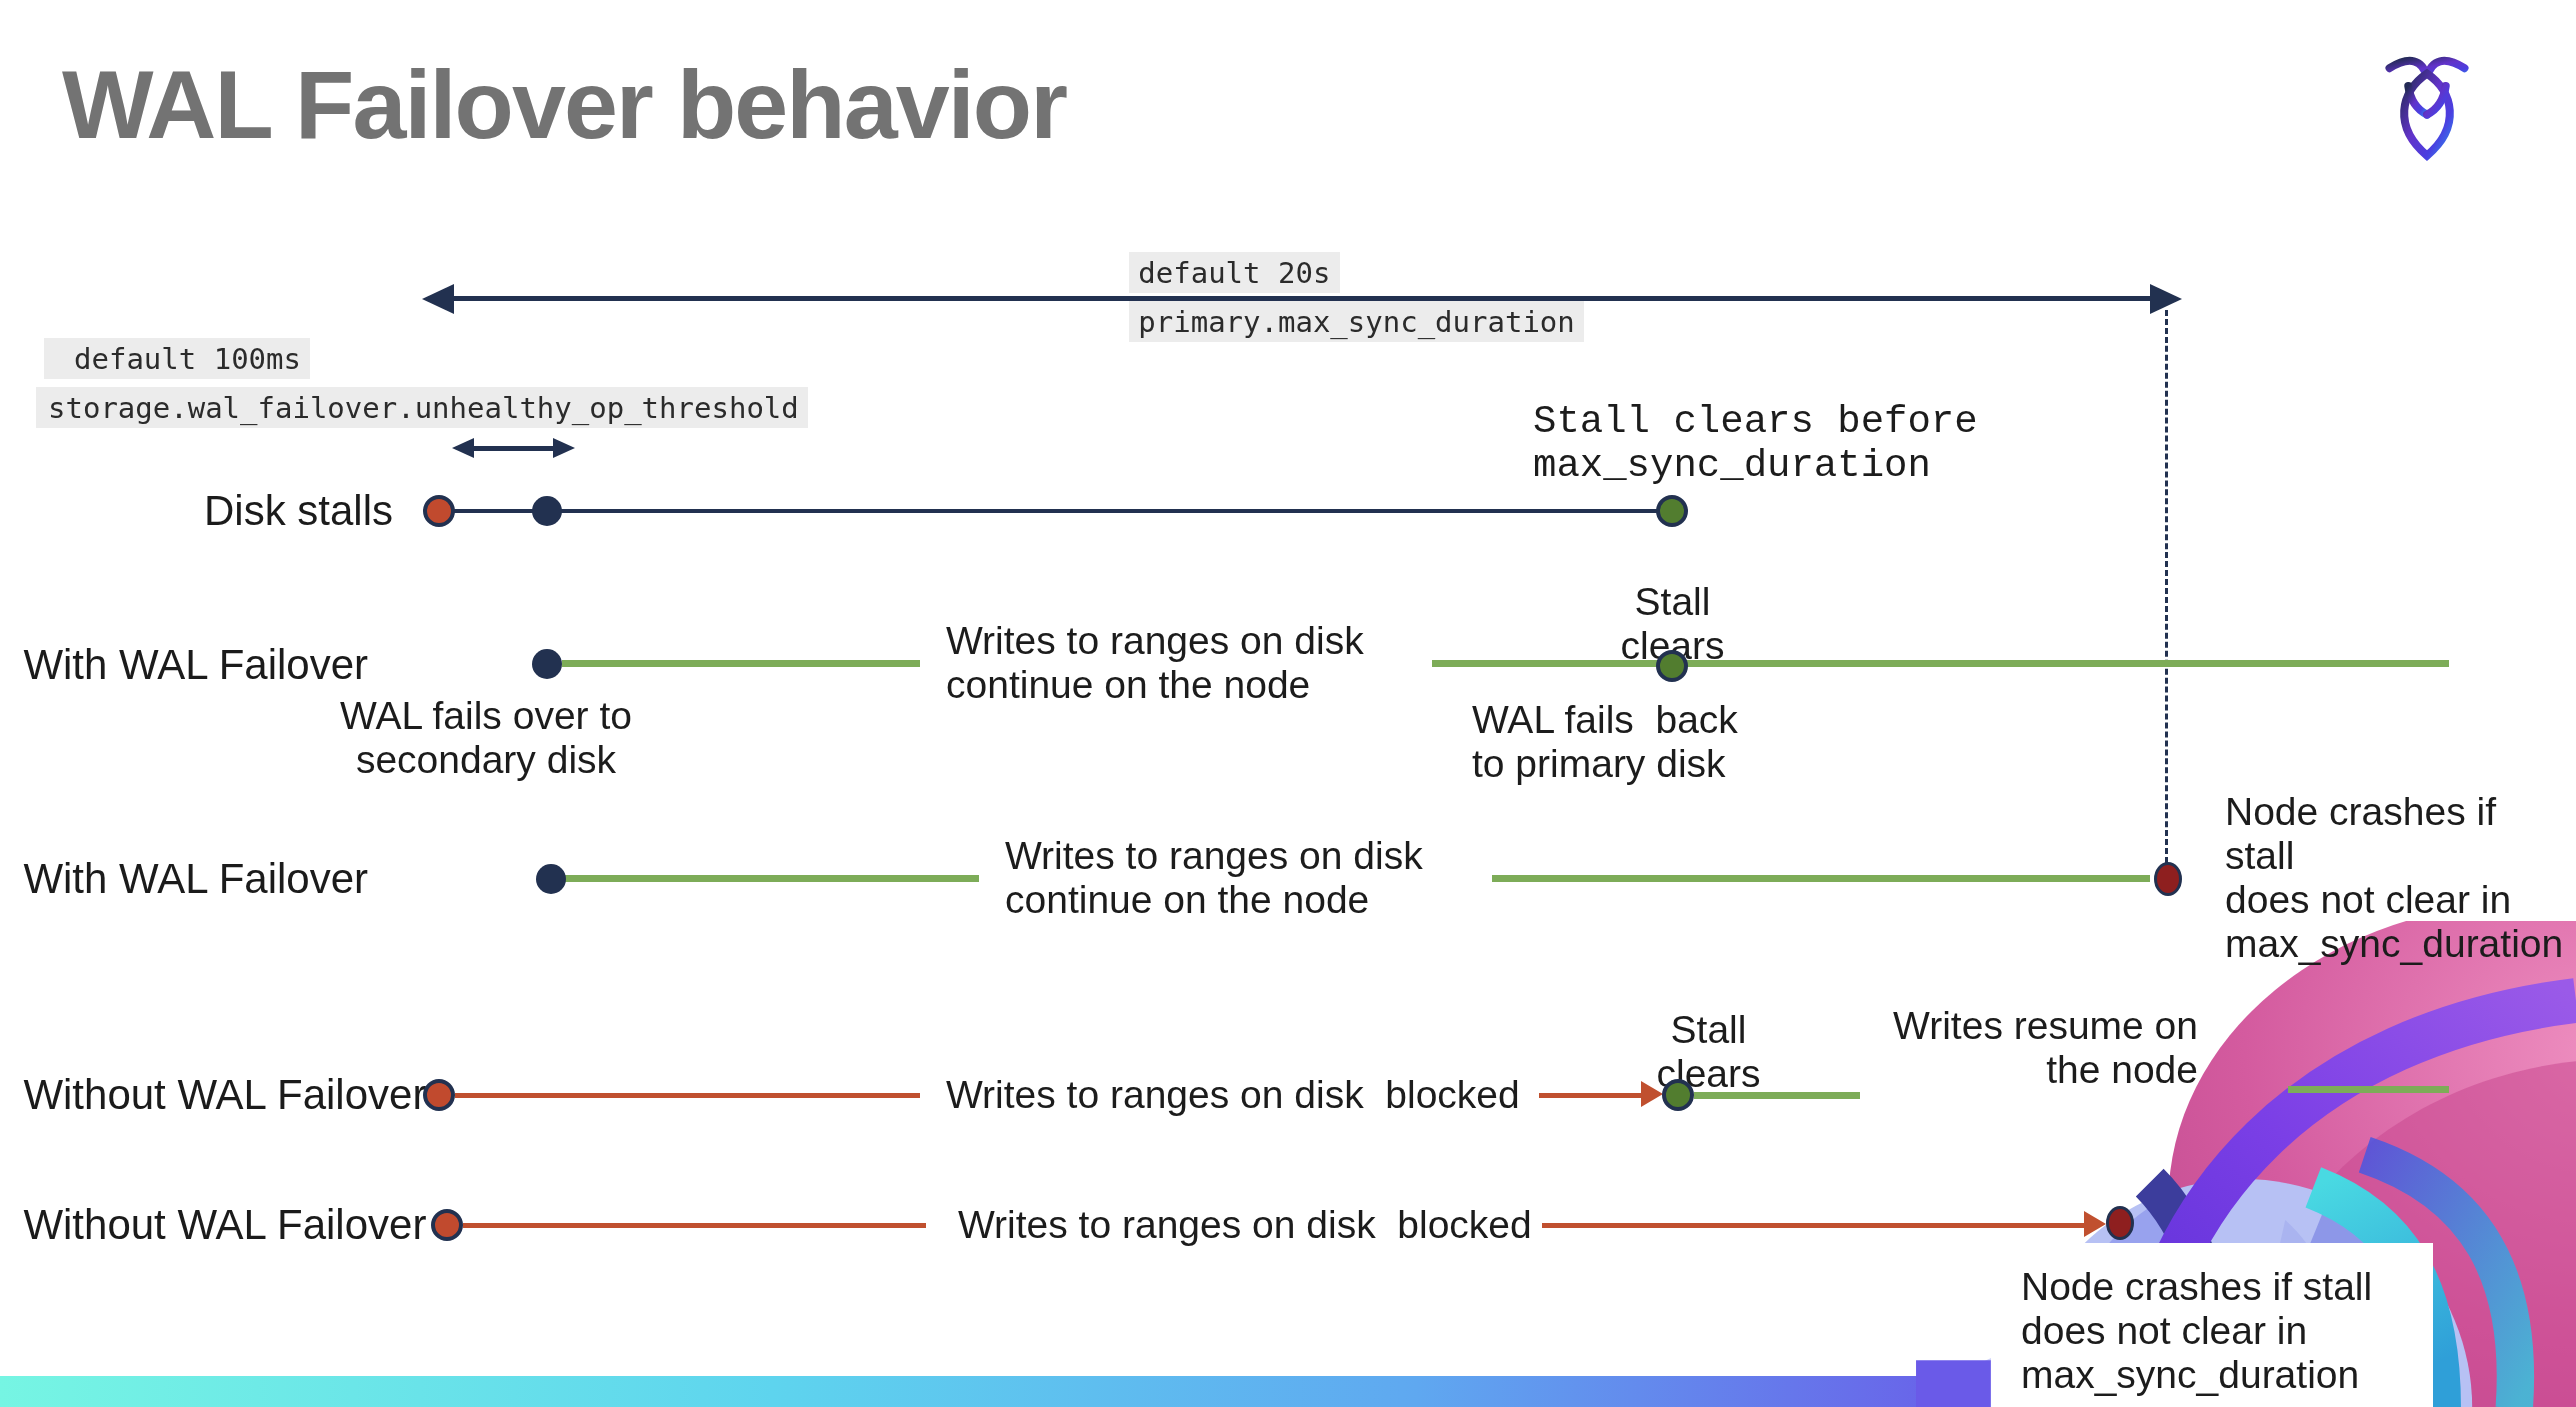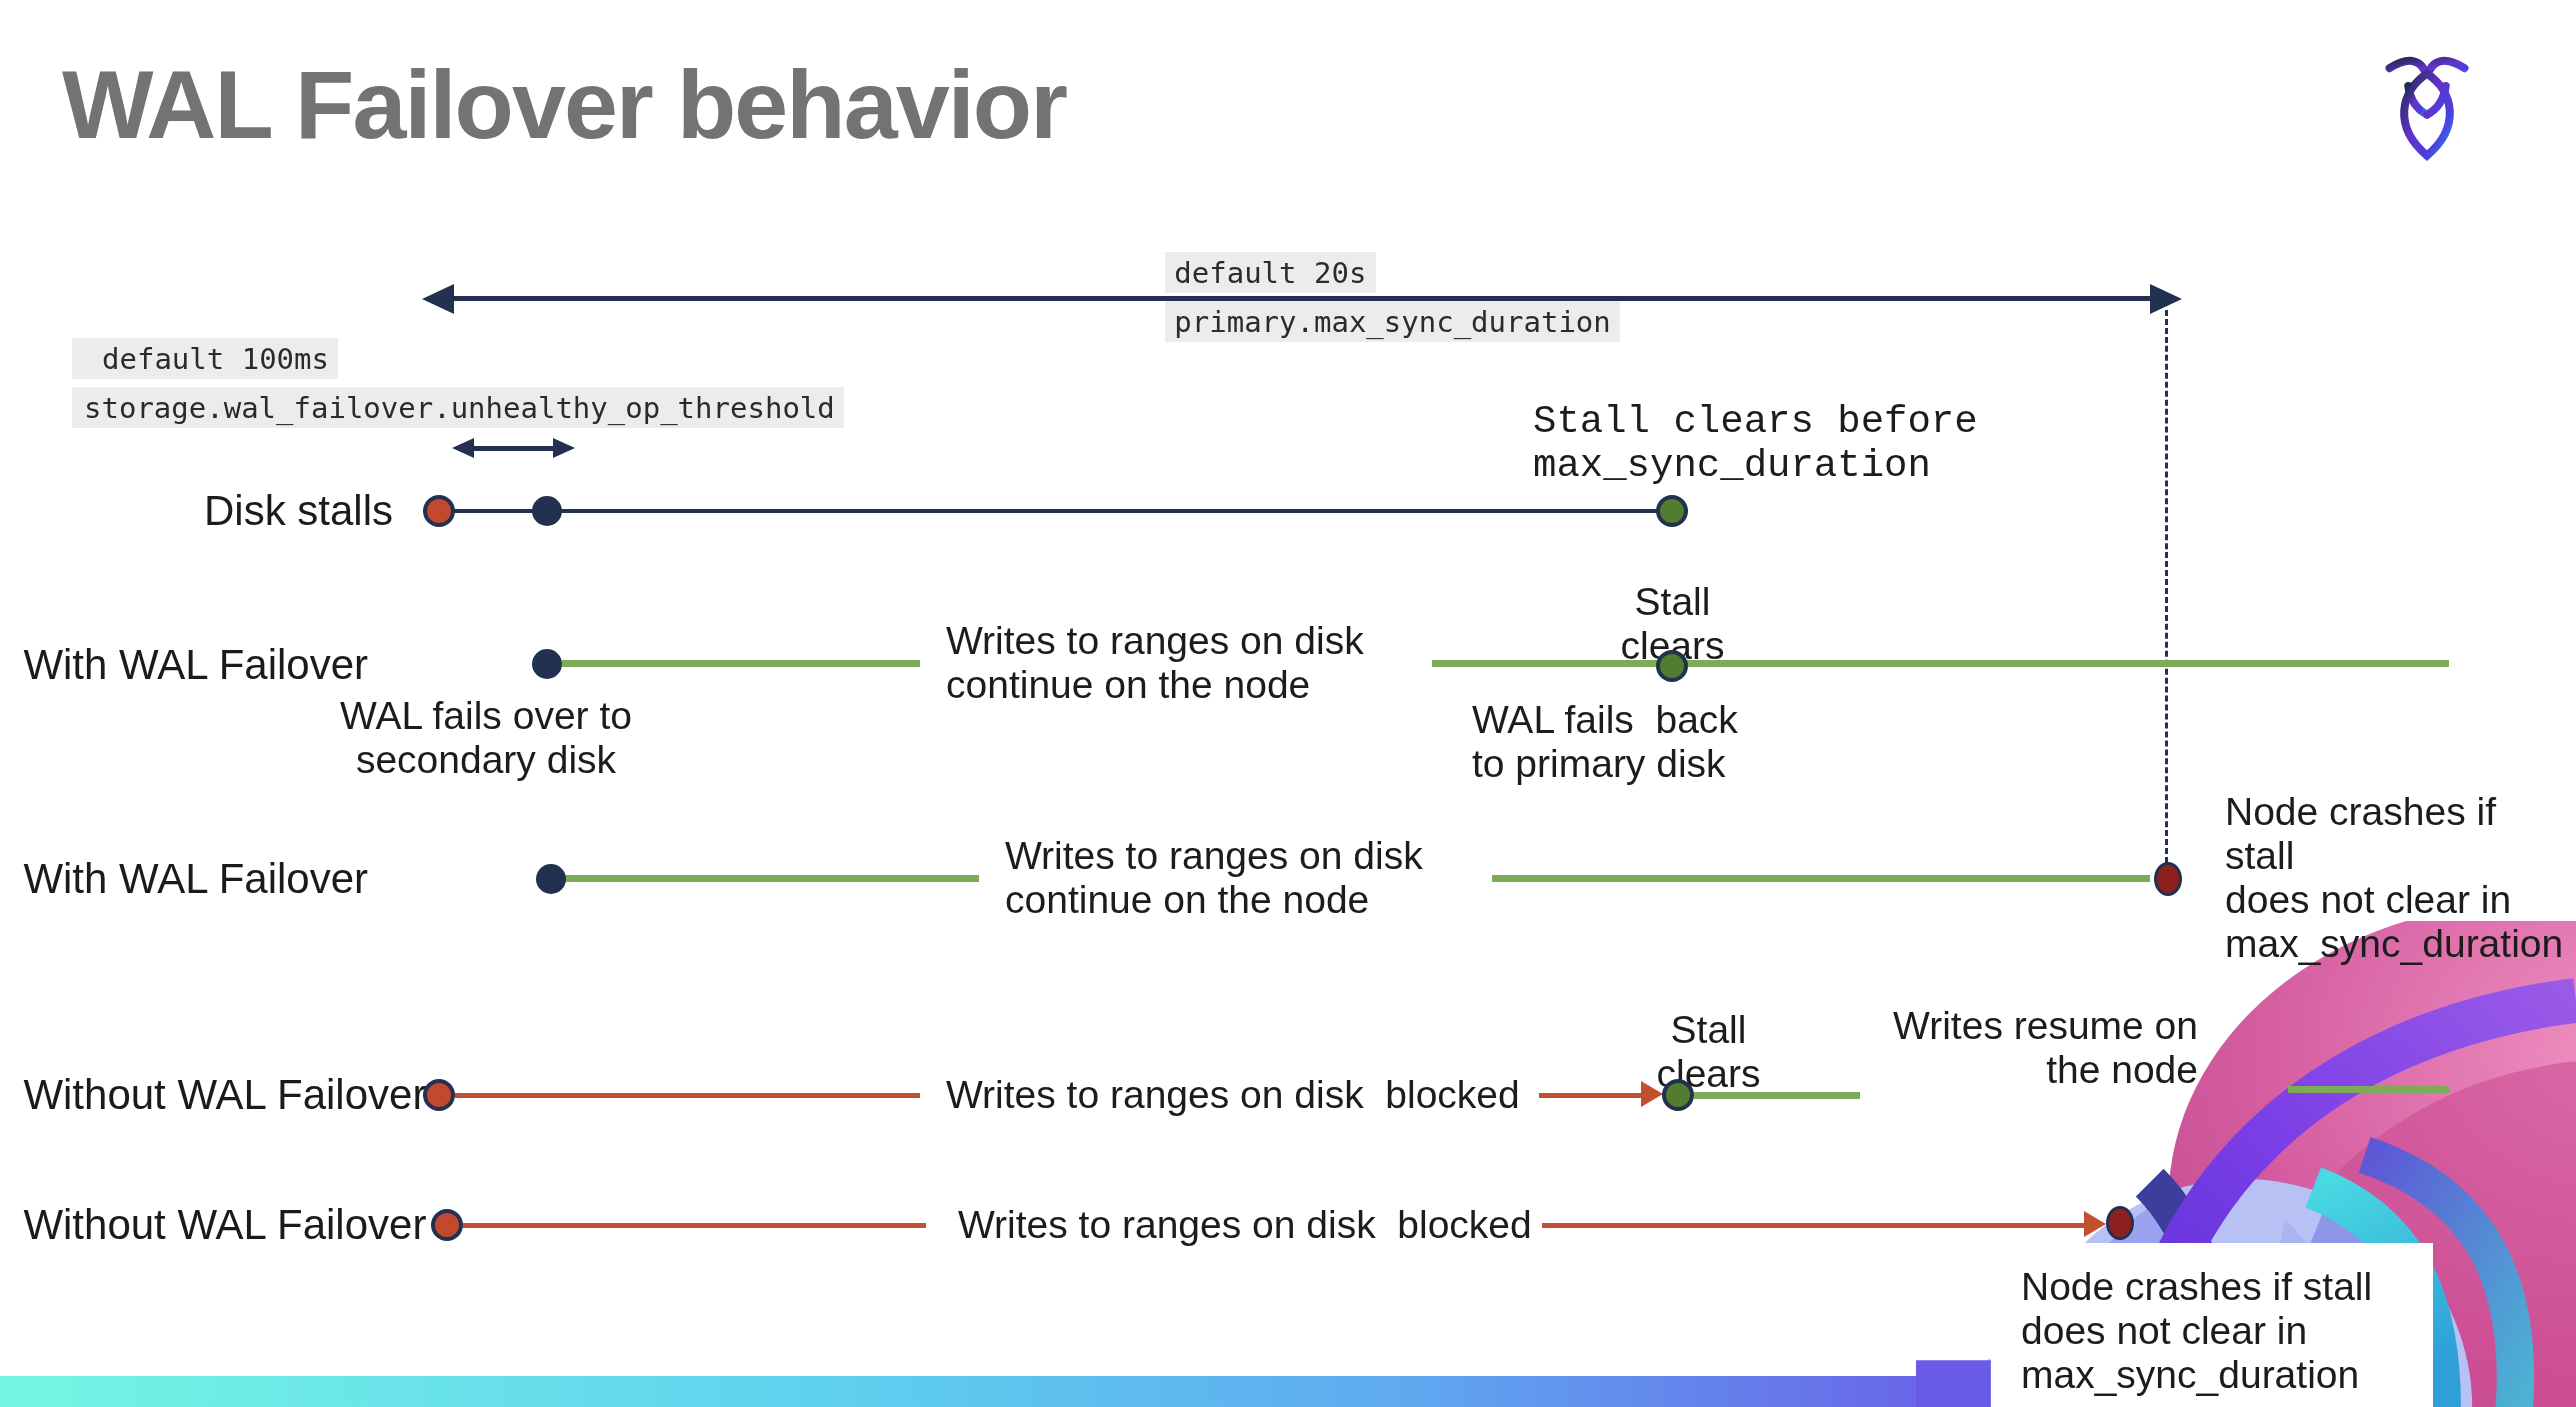--- a/index.html
+++ b/index.html
@@ -7,21 +7,21 @@
          font-family:"Liberation Sans",sans-serif;}
 
   
   .title{position:absolute;left:62px;top:49px;font-size:97px;font-weight:800;
          color:#737373;letter-spacing:-1.9px;white-space:pre;}
   .row-label{position:absolute;font-size:42px;color:#1b1b1b;white-space:pre;z-index:6;}
   .note{position:absolute;font-size:39px;line-height:44px;color:#1c1c1c;
         white-space:pre-wrap;z-index:6;}
   .note.center{text-align:center;}
   .mono{position:absolute;font-family:"DejaVu Sans Mono",monospace;font-size:29px;
-        color:#2b2b2b;background:#ececec;padding:3.7px 9.3px;white-space:pre;z-index:6;margin-left:36px;}
+        color:#2b2b2b;background:#ececec;padding:3.7px 9.3px;white-space:pre;z-index:6;}
 
   
   .nline{position:absolute;background:#223150;height:3.7px;z-index:5;}
   .gline{position:absolute;background:#7dac58;height:6.5px;z-index:5;}
   .rline{position:absolute;background:#c0502f;height:4.7px;z-index:5;}
   .dot{position:absolute;border-radius:50%;box-sizing:border-box;z-index:7;}
   .dot.navy{width:30px;height:30px;background:#223150;}
   .dot.red{width:32px;height:32px;background:#c14a2e;border:4.7px solid #223150;}
   .dot.green{width:32px;height:32px;background:#527d2f;border:4.7px solid #223150;}
   .dot.crash{width:28px;height:34px;background:#8e1f1f;border:3.7px solid #223150;}
@@ -40,21 +40,21 @@
 
   
   #logo{position:absolute;left:2382px;top:45px;width:90px;height:116px;z-index:6;}
 
   
   #arrow-line{left:447px;top:296px;width:1714px;height:4.7px;}
   #arrow-head-l{left:422px;top:284px;}
   #arrow-head-r{left:2150px;top:284px;}
   #lbl-sync-1{left:1129px;top:252px;}
   #lbl-sync-2{left:1129px;top:301px;}
-  #lbl-thr-1{left:36px;top:338px;padding-left:30px;}
+  #lbl-thr-1{left:44px;top:338px;padding-left:30px;}
   #lbl-thr-2{left:36px;top:387px;padding-left:12px;}
   #sm-arrow-line{left:469px;top:446px;width:88px;height:4.7px;}
   #sm-head-l{left:452px;top:438px;}
   #sm-head-r{left:553px;top:438px;}
   #dash-line{left:2165px;top:310px;height:553px;}
 
   
   #r1-label{left:131px;top:487px;width:262px;text-align:right;}
   #r1-line{left:439px;top:509px;width:1233px;}
   #r1-dot-red{left:423px;top:495px;}

